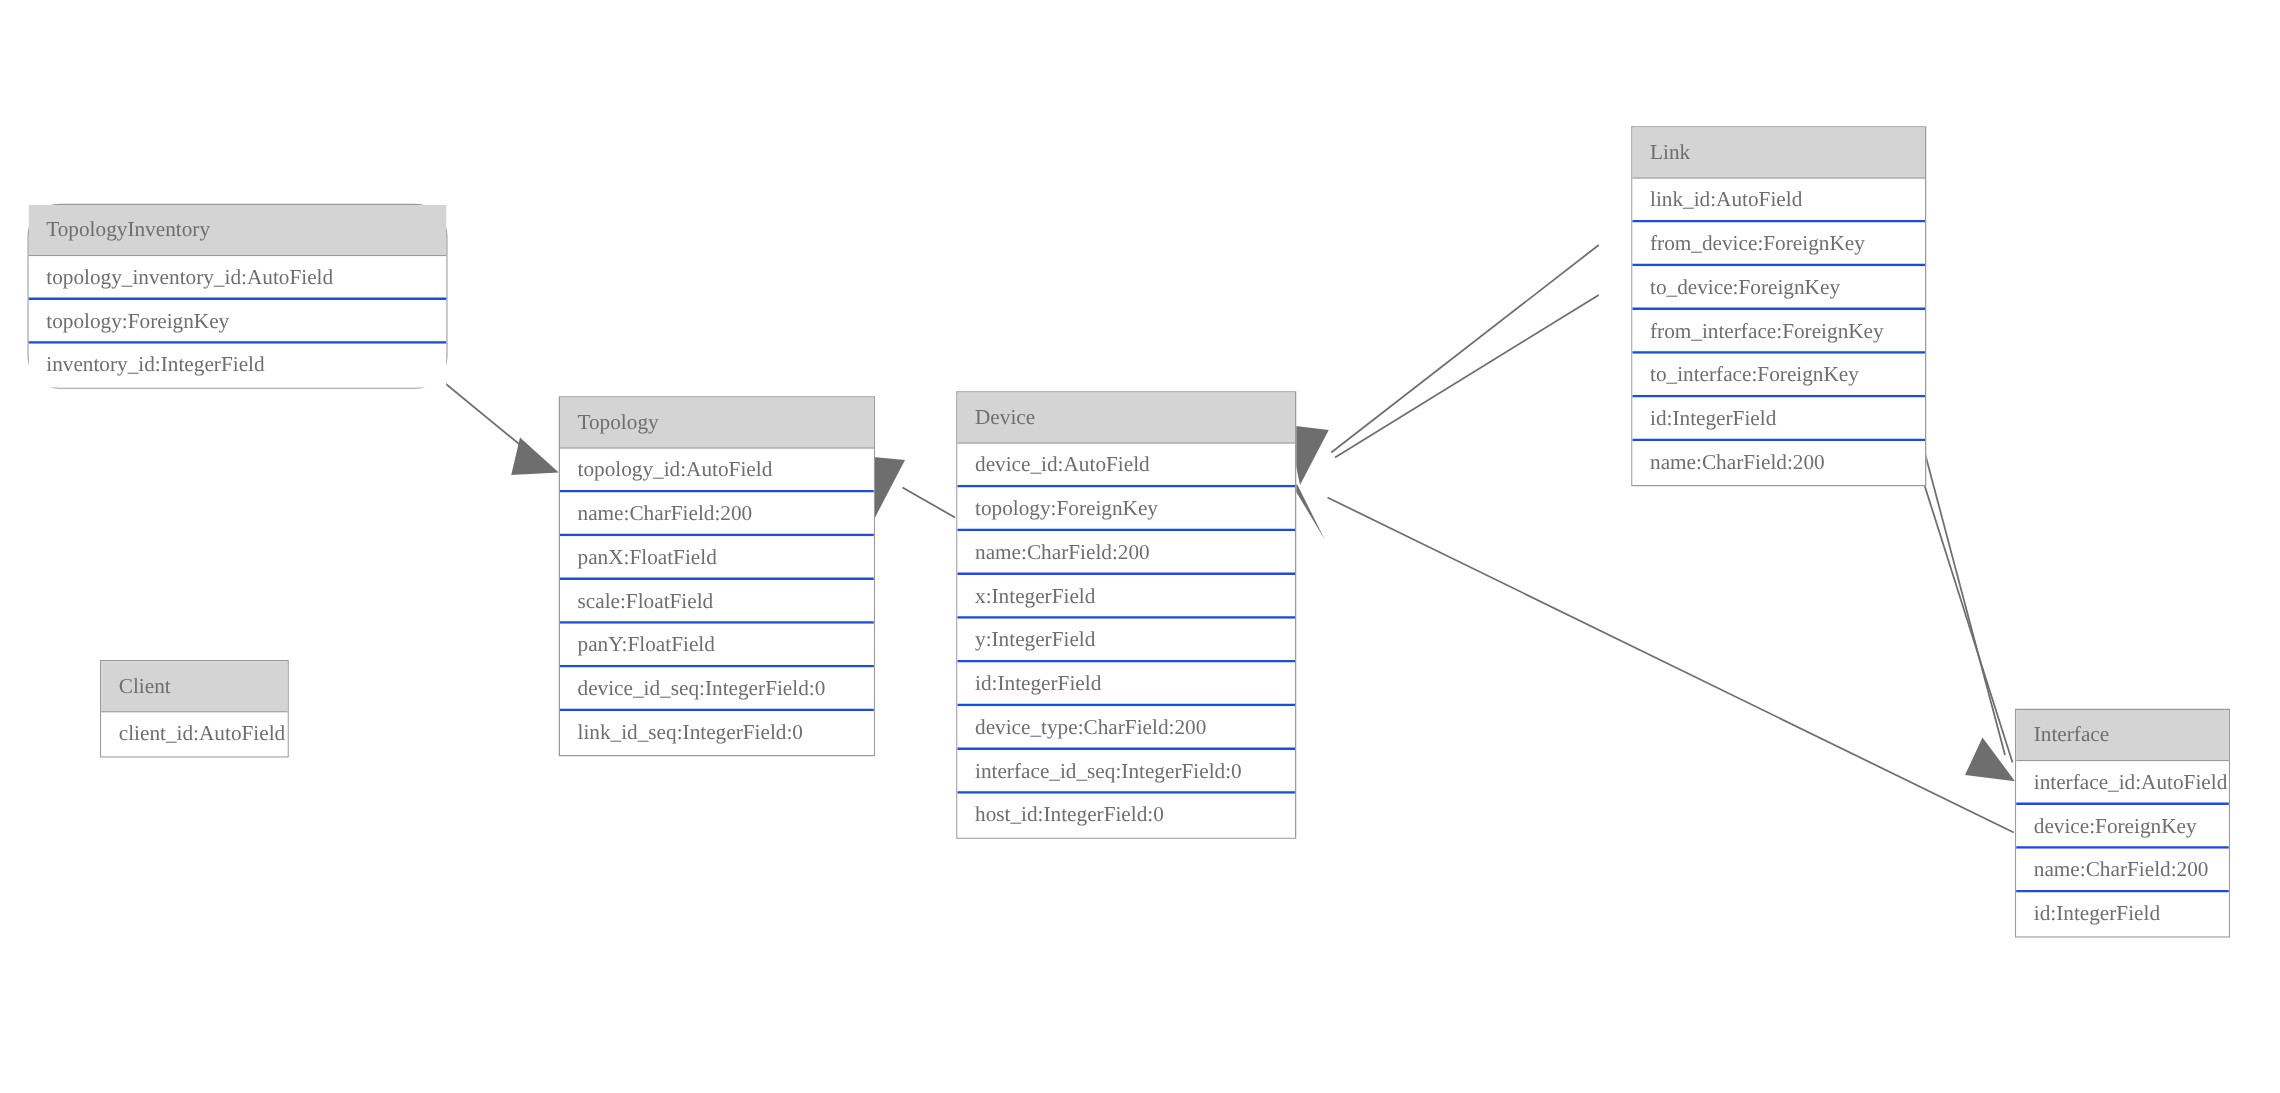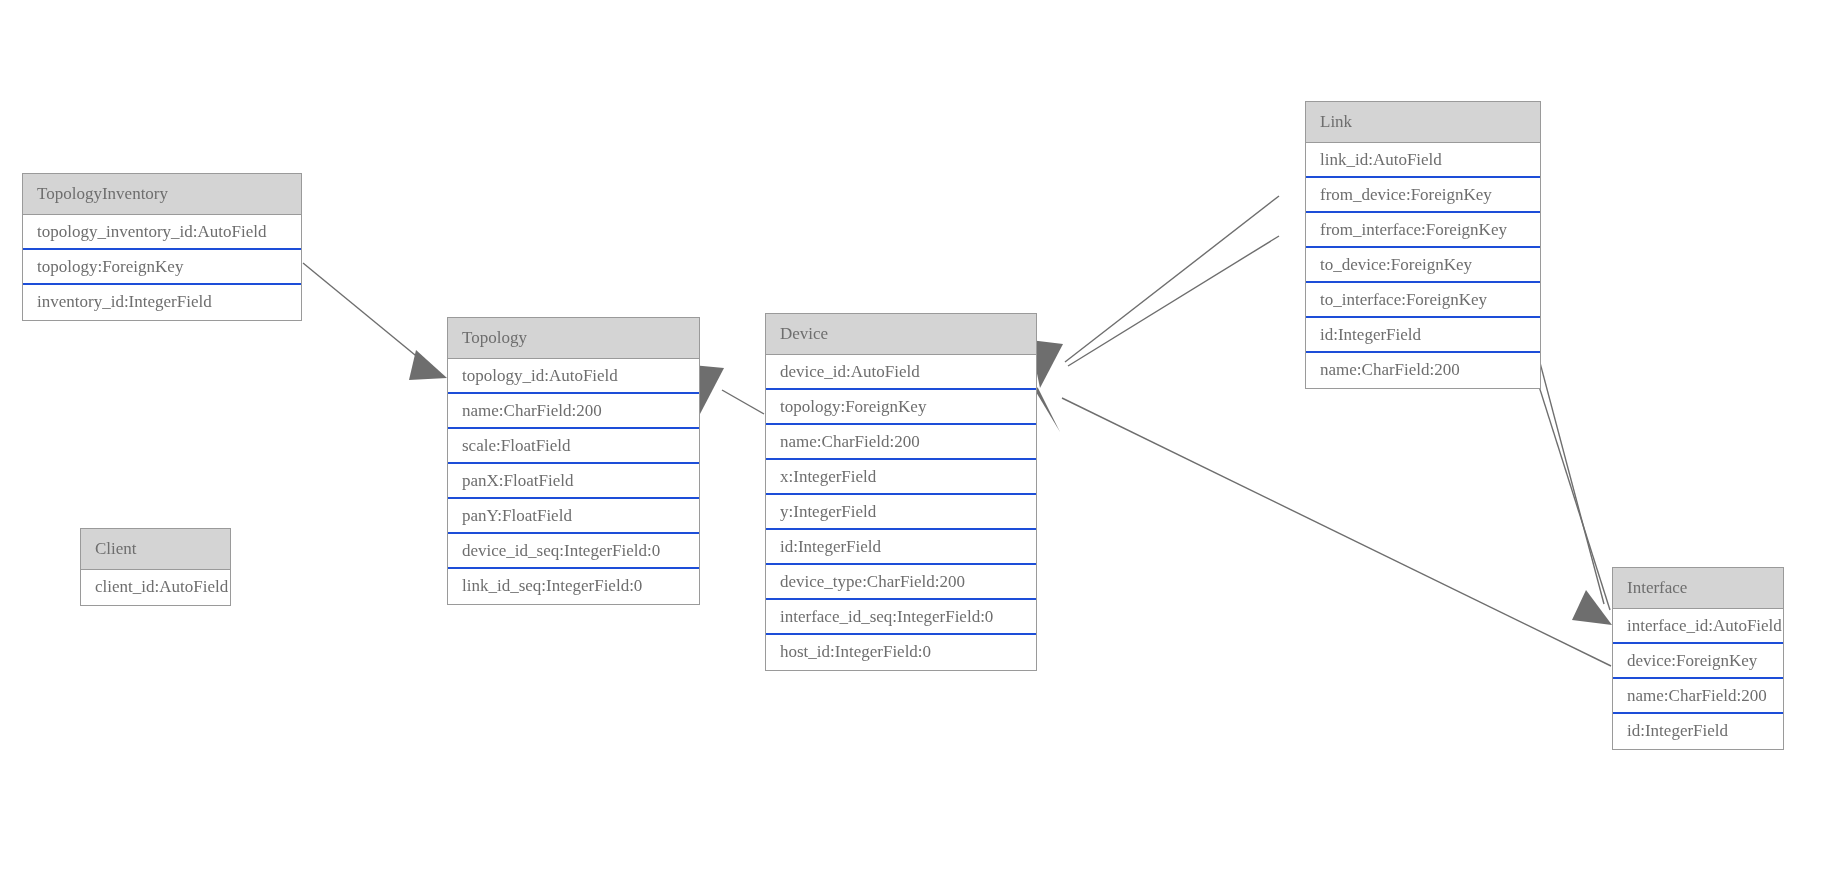--- a/index.html
+++ b/index.html
@@ -97,33 +97,33 @@
     <g>
       <line x1="1517" y1="276" x2="1604" y2="604" stroke="#6e6e6e" stroke-width="1.4"></line>
       <path d="M 1586 590 L 1612 625 L 1572 620 Z" fill="#6e6e6e"></path>
     </g>
 
     <g>
       <line x1="1517" y1="317" x2="1610" y2="610" stroke="#6e6e6e" stroke-width="1.4"></line>
     </g>
   </svg>
 
-  <div class="entity" style="left:22px; top:173px; width:280px;">
+  <div class="entity" style="left:22px; top:163px; width:336px;border-radius:26px;">
     <div class="entity-header">TopologyInventory</div>
     <div class="entity-field">topology_inventory_id:AutoField</div>
     <div class="entity-field">topology:ForeignKey</div>
     <div class="entity-field last">inventory_id:IntegerField</div>
   </div>
 
   <div class="entity" style="left:447px; top:317px; width:253px;">
     <div class="entity-header">Topology</div>
     <div class="entity-field">topology_id:AutoField</div>
     <div class="entity-field">name:CharField:200</div>
+    <div class="entity-field">panX:FloatField</div>
     <div class="entity-field">scale:FloatField</div>
-    <div class="entity-field">panX:FloatField</div>
     <div class="entity-field">panY:FloatField</div>
     <div class="entity-field">device_id_seq:IntegerField:0</div>
     <div class="entity-field last">link_id_seq:IntegerField:0</div>
   </div>
 
   <div class="entity" style="left:765px; top:313px; width:272px;">
     <div class="entity-header">Device</div>
     <div class="entity-field">device_id:AutoField</div>
     <div class="entity-field">topology:ForeignKey</div>
     <div class="entity-field">name:CharField:200</div>
@@ -137,22 +137,22 @@
 
   <div class="entity" style="left:80px; top:528px; width:151px;">
     <div class="entity-header">Client</div>
     <div class="entity-field last">client_id:AutoField</div>
   </div>
 
   <div class="entity" style="left:1280px; top:101px; width:236px;margin-left:25px;">
     <div class="entity-header">Link</div>
     <div class="entity-field">link_id:AutoField</div>
     <div class="entity-field">from_device:ForeignKey</div>
+    <div class="entity-field">to_device:ForeignKey</div>
     <div class="entity-field">from_interface:ForeignKey</div>
-    <div class="entity-field">to_device:ForeignKey</div>
     <div class="entity-field">to_interface:ForeignKey</div>
     <div class="entity-field">id:IntegerField</div>
     <div class="entity-field last">name:CharField:200</div>
   </div>
 
   <div class="entity" style="left:1612px; top:567px; width:172px;">
     <div class="entity-header">Interface</div>
     <div class="entity-field">interface_id:AutoField</div>
     <div class="entity-field">device:ForeignKey</div>
     <div class="entity-field">name:CharField:200</div>

